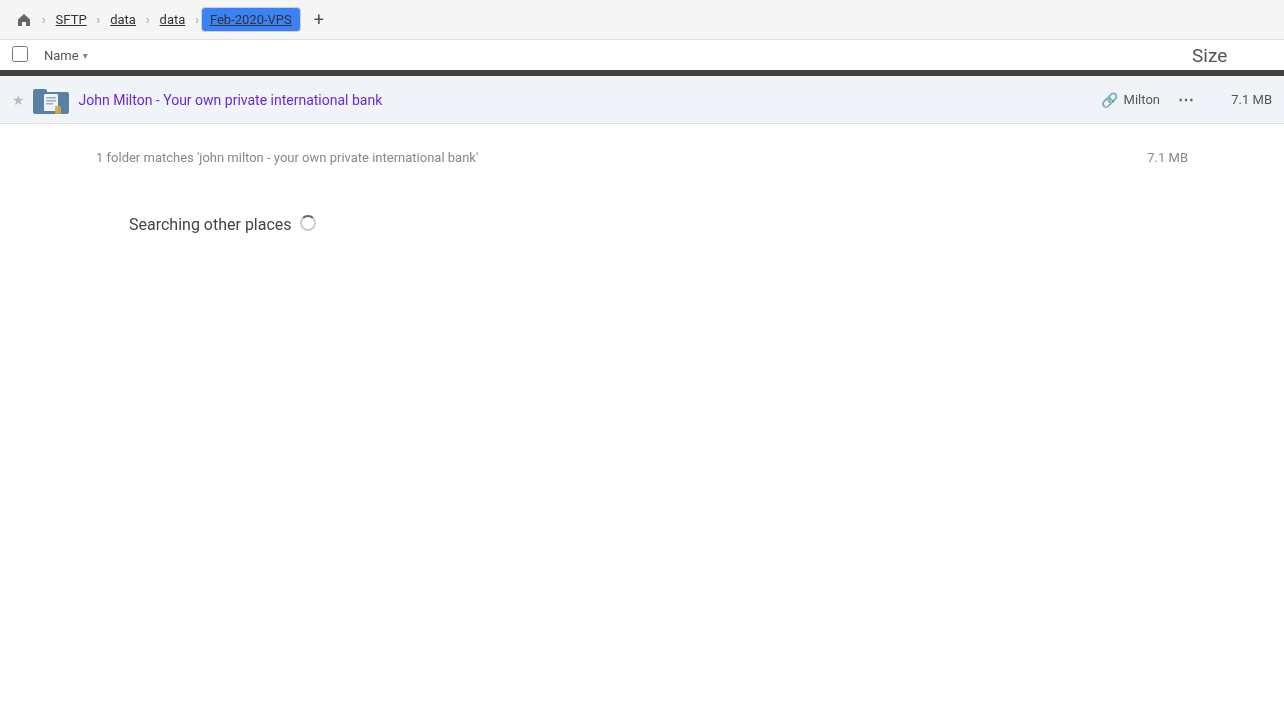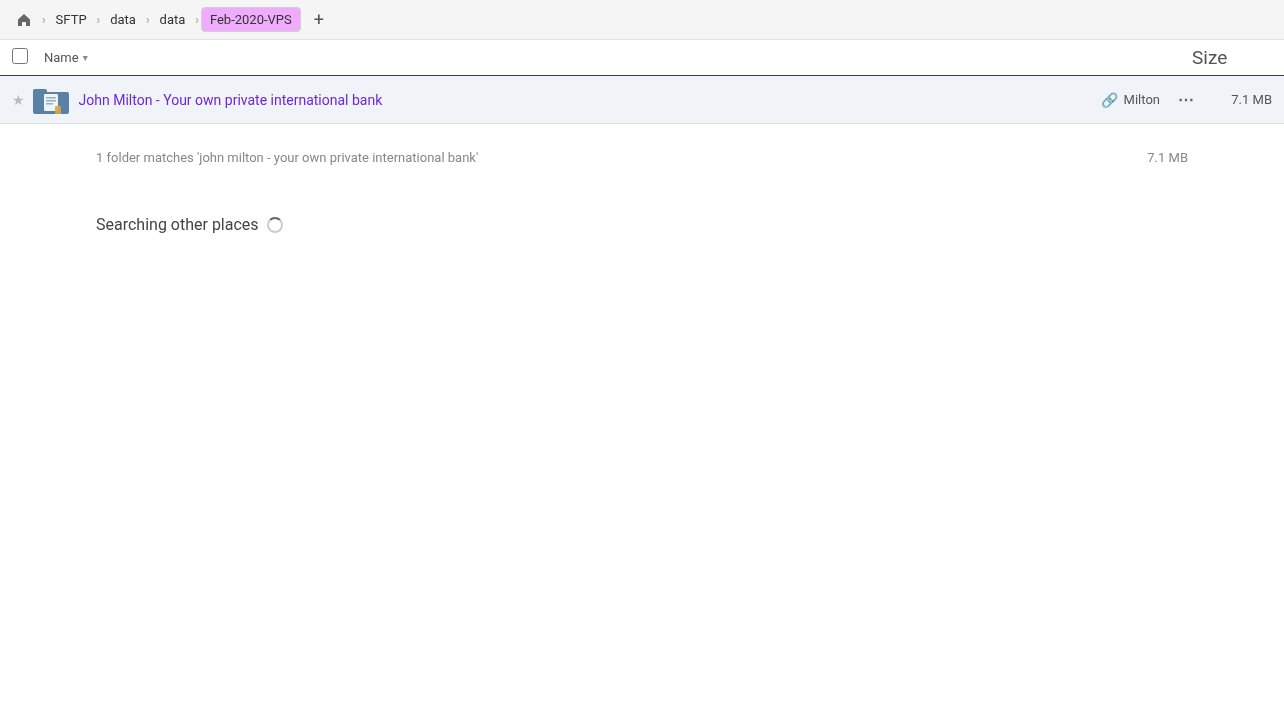--- a/index.html
+++ b/index.html
@@ -48,24 +48,25 @@
     }
 
     .breadcrumb-item {
       display: flex;
       padding: 4px 8px;
       border-radius: 4px;
       cursor: pointer;
       color: #333;
       font-size: 13px;
       white-space: nowrap;
+      text-decoration: underline;
     }
 
     .breadcrumb-item.active {
-      background: #f0abfc;
+      background: #3b82f6;
       border: 1px solid #d0d0d0;
     }
 
     .add-tab-btn {
       display: flex;
       align-items: center;
       justify-content: center;
       width: 28px;
       height: 28px;
       border-radius: 50%;
@@ -74,21 +75,21 @@
       font-size: 18px;
       margin-left: 4px;
     }
 
     
     .column-header {
       display: flex;
       align-items: center;
       height: 36px;
       padding: 0 12px;
-      border-bottom: 1px solid #404040;
+      border-bottom: 6px solid #404040;
       background: #ffffff;
     }
 
     .col-checkbox {
       width: 24px;
       margin-right: 8px;
     }
 
     .col-name {
       flex: 1;
@@ -184,22 +185,23 @@
       padding: 12px 96px;
       font-size: 13px;
       color: #888;
     }
 
     .searching-other {
       padding: 24px 96px 8px;
       font-size: 16px;
       color: #444;
       display: flex;
-      align-items: center;
+      align-items: flex-start;
       gap: 8px;
+      margin-left: 33px;
     }
 
     .spinner {
       width: 16px;
       height: 16px;
       border: 2px solid #ccc;
       border-top-color: #666;
       border-radius: 50%;
       animation: spin 0.8s linear infinite;
       display: inline-block;

